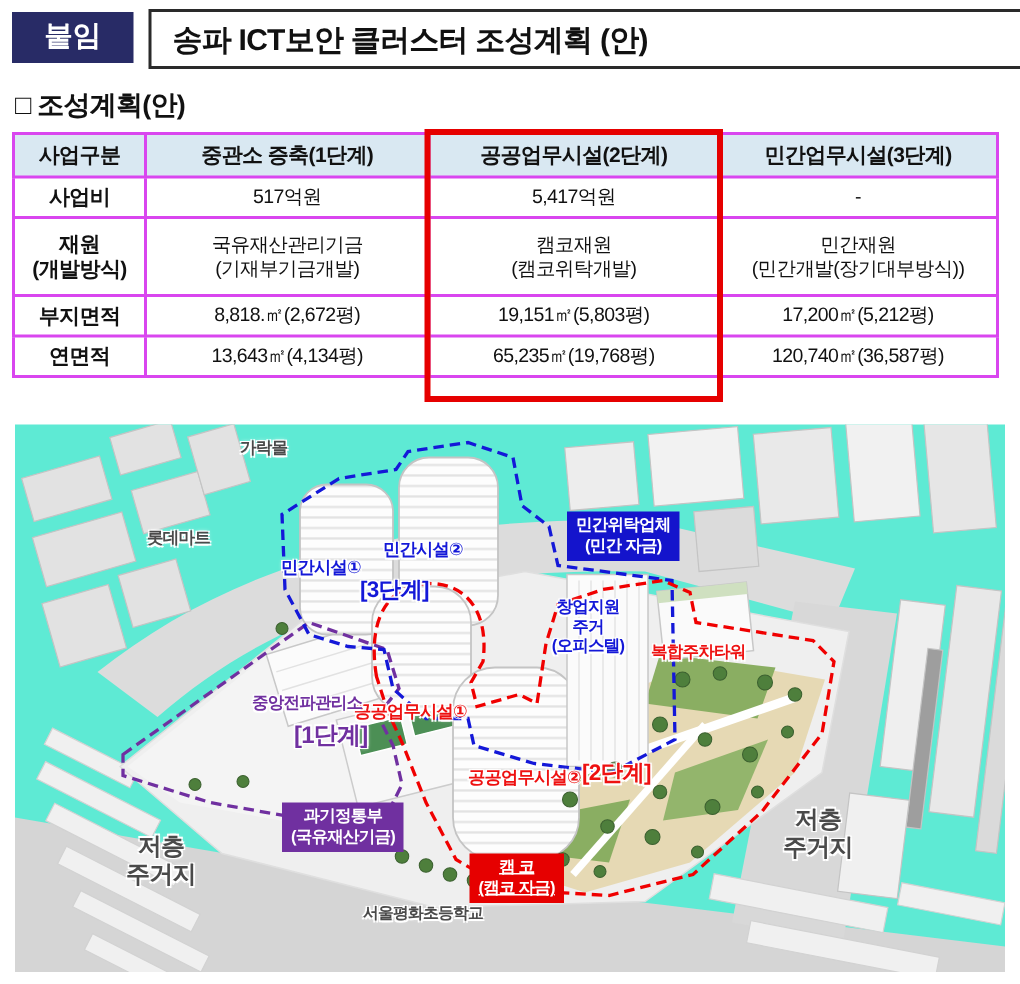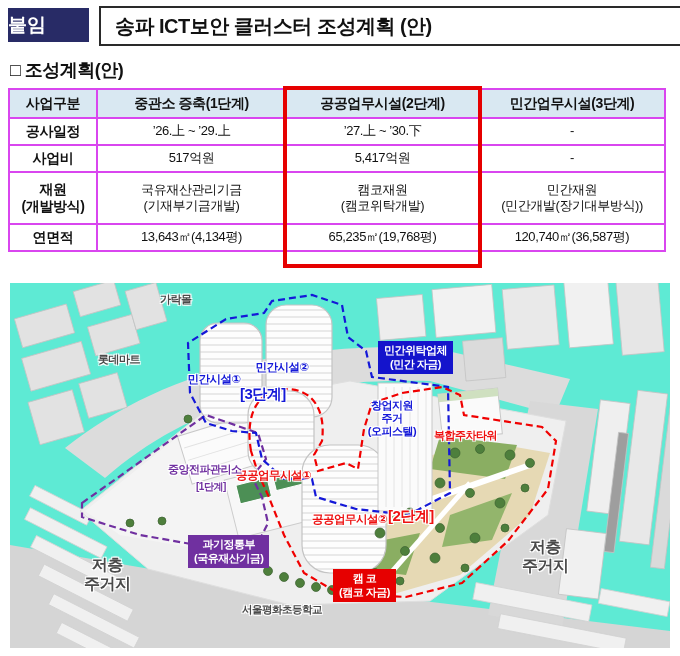--- a/index.html
+++ b/index.html
@@ -2,21 +2,21 @@
 <html><head>
 <meta charset="utf-8">
 <style>
   html,body{margin:0;padding:0;background:#fff;}
   body{width:680px;height:656px;position:relative;overflow:hidden;
        font-family:"Liberation Sans","DejaVu Sans",sans-serif;color:#111;}
   .pre{white-space:pre-line;}
 
   
   .badge{position:absolute;left:8px;top:8px;width:81px;height:34px;background:#282B66;
-         color:#fff;font-weight:bold;font-size:19px;text-align:left;line-height:34px;}
+         color:#fff;font-weight:bold;font-size:19px;text-align:center;line-height:34px;}
   .titlebox{position:absolute;left:99px;top:6px;width:571px;height:36px;border:2px solid #2a2a2a;
             background:#fff;display:flex;align-items:center;padding-left:14px;box-sizing:content-box;}
   .titlebox .t{font-size:20px;font-weight:bold;letter-spacing:-0.5px;}
 
   
   .sect{position:absolute;left:10px;top:58px;font-size:18px;font-weight:bold;letter-spacing:-0.5px;}
 
   
   .tblwrap{position:absolute;left:8px;top:88px;width:656px;}
   table{border-collapse:collapse;width:656px;table-layout:fixed;
@@ -34,21 +34,21 @@
   .diagram{position:absolute;left:10px;top:283px;width:660px;height:365px;background:#5eead4;}
   .diagram svg{position:absolute;left:0;top:0;}
   .dlabel{position:absolute;font-weight:bold;letter-spacing:-0.5px;line-height:1.2;text-align:center;
           text-shadow:-1px -1px 0 #fff,1px -1px 0 #fff,-1px 1px 0 #fff,1px 1px 0 #fff,0 0 3px #fff;}
   .c-blue{color:#1418D8;} .c-red{color:#EE1111;} .c-purple{color:#7030A0;}
   .c-gray{color:#4a4a4a;font-weight:bold;}
   .tag{position:absolute;color:#fff;font-weight:bold;font-size:11px;line-height:1.3;
        text-align:center;padding:2px 6px;letter-spacing:-0.5px;white-space:pre-line;text-shadow:none;}
   .tag-blue{background:#1414CC;} .tag-purple{background:#7030A0;} .tag-red{background:#E60000;}
   .fs10{font-size:16px;} .fs105{font-size:10.5px;} .fs11{font-size:11px;}
-  .fs115{font-size:11.5px;} .fs14{font-size:10px;} .fs15{font-size:15px;}
+  .fs115{font-size:11.5px;} .fs14{font-size:16px;} .fs15{font-size:15px;}
 </style>
 </head>
 <body>
 
 <div class="badge">붙임</div>
 <div class="titlebox">
   <span class="t">송파 ICT보안 클러스터 조성계획 (안)</span>
 </div>
 
 <div class="sect">□ 조성계획(안)</div>
@@ -64,40 +64,40 @@
     <thead>
       <tr>
         <th>사업구분</th>
         <th>중관소 증축(1단계)</th>
         <th>공공업무시설(2단계)</th>
         <th>민간업무시설(3단계)</th>
       </tr>
     </thead>
     <tbody>
       <tr class="h25">
-        <td class="lab">공사일정</td>
-        <td>’26.上 ~ ’29.上</td>
-        <td>’27.上 ~ ’30.下</td>
-        <td>-</td>
-      </tr>
-      <tr class="h25">
         <td class="lab">사업비</td>
         <td>517억원</td>
         <td>5,417억원</td>
         <td>-</td>
       </tr>
       <tr class="h50">
         <td class="lab pre">재원
 (개발방식)</td>
         <td class="pre">국유재산관리기금
 (기재부기금개발)</td>
         <td class="pre">캠코재원
 (캠코위탁개발)</td>
         <td class="pre">민간재원
 (민간개발(장기대부방식))</td>
+      </tr>
+      <tr class="h25">
+        <td class="lab">부지면적</td>
+        <td>8,818.㎡(2,672평)</td>
+        <td>19,151㎡(5,803평)</td>
+        <td>17,200㎡(5,212평)</td>
       </tr>
       <tr class="h25">
         <td class="lab">연면적</td>
         <td>13,643㎡(4,134평)</td>
         <td>65,235㎡(19,768평)</td>
         <td>120,740㎡(36,587평)</td>
       </tr>
     </tbody>
   </table>
 </div>
@@ -248,21 +248,21 @@
   <div class="tag tag-blue" style="left:368px;top:58px;">민간위탁업체
 (민간 자금)</div>
   <div class="dlabel c-blue fs11 pre" style="left:354px;top:116px;width:56px;">창업지원
 주거
 (오피스텔)</div>
 
   <div class="dlabel c-red fs11" style="left:424px;top:146px;">복합주차타워</div>
   <div class="dlabel c-red fs115" style="left:226px;top:158px;margin-top:28px;">공공업무시설①</div>
   <div class="dlabel c-red fs115" style="left:302px;top:198px;margin-top:32px;">공공업무시설②</div>
   <div class="dlabel c-red fs15" style="left:378px;top:224px;">[2단계]</div>
-  <div class="tag tag-red" style="left:323px;top:286px;">캠 코
+  <div class="tag tag-red" style="left:303px;top:286px;text-decoration:underline;">캠 코
 (캠코 자금)</div>
 
   <div class="dlabel c-purple fs11" style="left:158px;top:180px;">중앙전파관리소</div>
   <div class="dlabel c-purple fs14" style="left:186px;top:198px;">[1단계]</div>
   <div class="tag tag-purple" style="left:178px;top:252px;">과기정통부
 (국유재산기금)</div>
 
   <div class="dlabel c-gray fs10 pre" style="left:74px;top:272px;">저층
 주거지</div>
   <div class="dlabel c-gray fs10 pre" style="left:512px;top:254px;">저층

